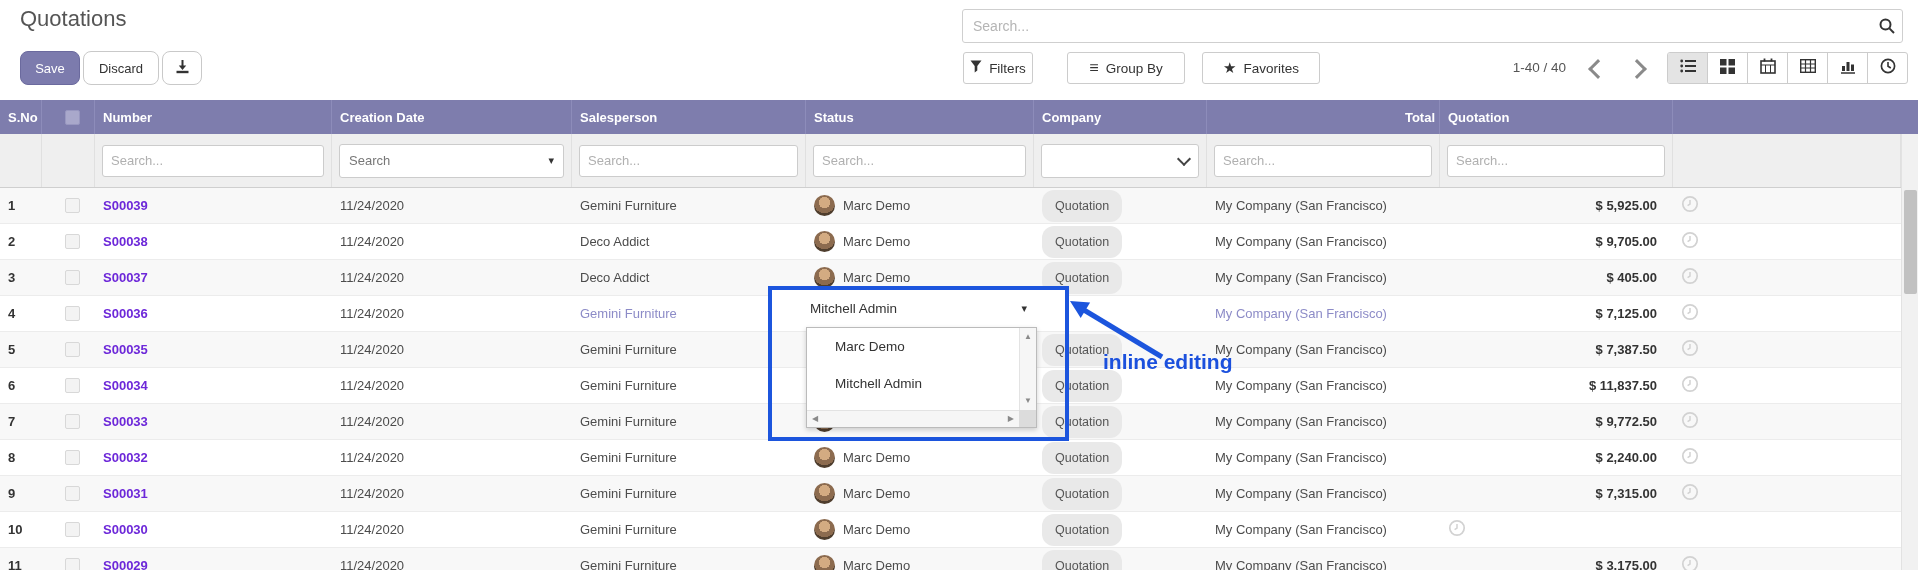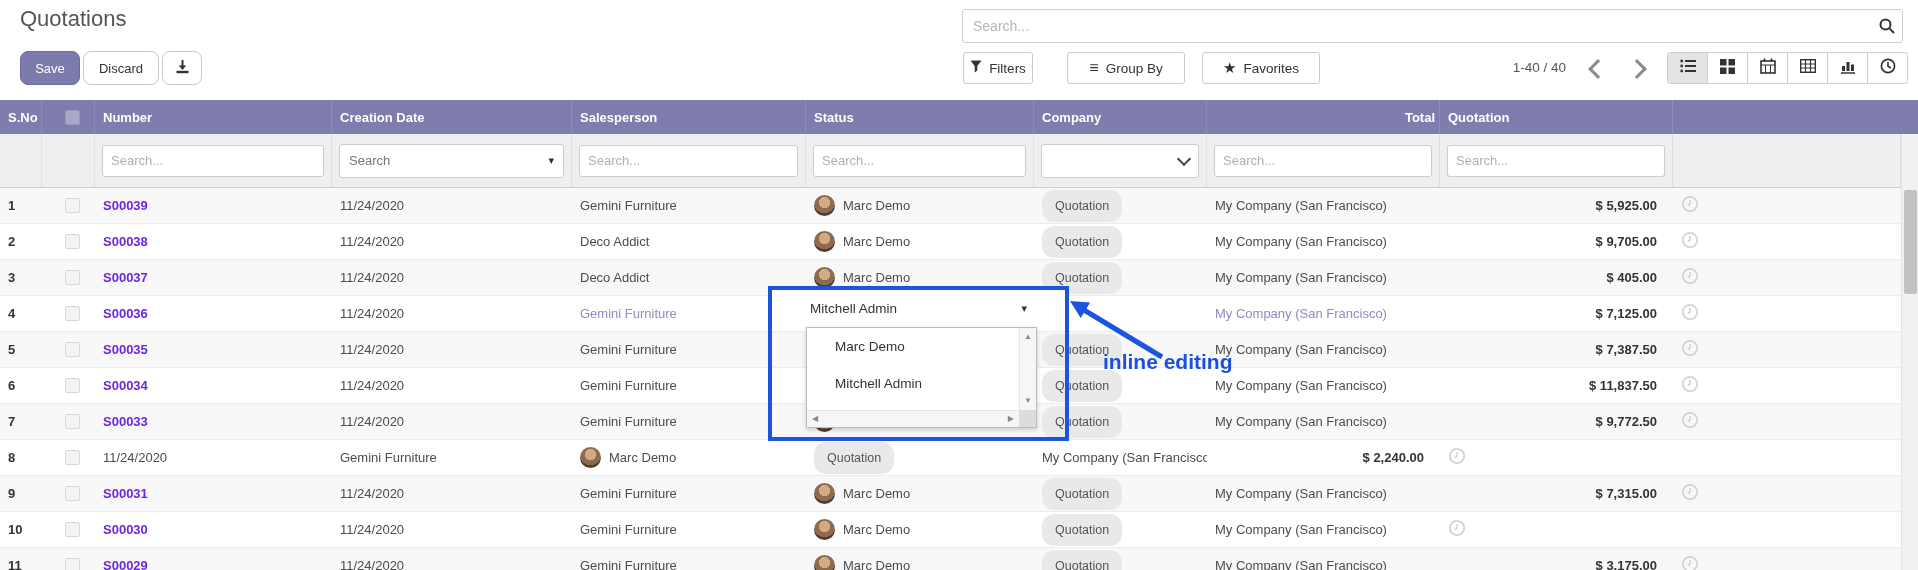--- a/index.html
+++ b/index.html
@@ -415,20 +415,21 @@
               <path d="M9 5v4L6.6 10.6" stroke="#d2d2d2" stroke-width="1.5" fill="none"></path>
             </svg>
         </span>
       </div>
     </div>
       <div class="row grid">
       <div class="cell cell-sno" data-field="sno">8</div>
       <div class="cell">
           <span class="rowcheck"></span>
         </div>
+      <div class="cell cell-num" data-field="number">S00032</div>
       <div class="cell" data-field="date">11/24/2020</div>
       <div class="cell" data-field="customer">Gemini Furniture</div>
       <div class="cell">
         <span class="avatar"></span>
         <span data-field="salesperson">Marc Demo</span>
       </div>
       <div class="cell">
           <span class="badge" data-field="status">Quotation</span>
         </div>
       <div class="cell" data-field="company">My Company (San Francisco)</div>

